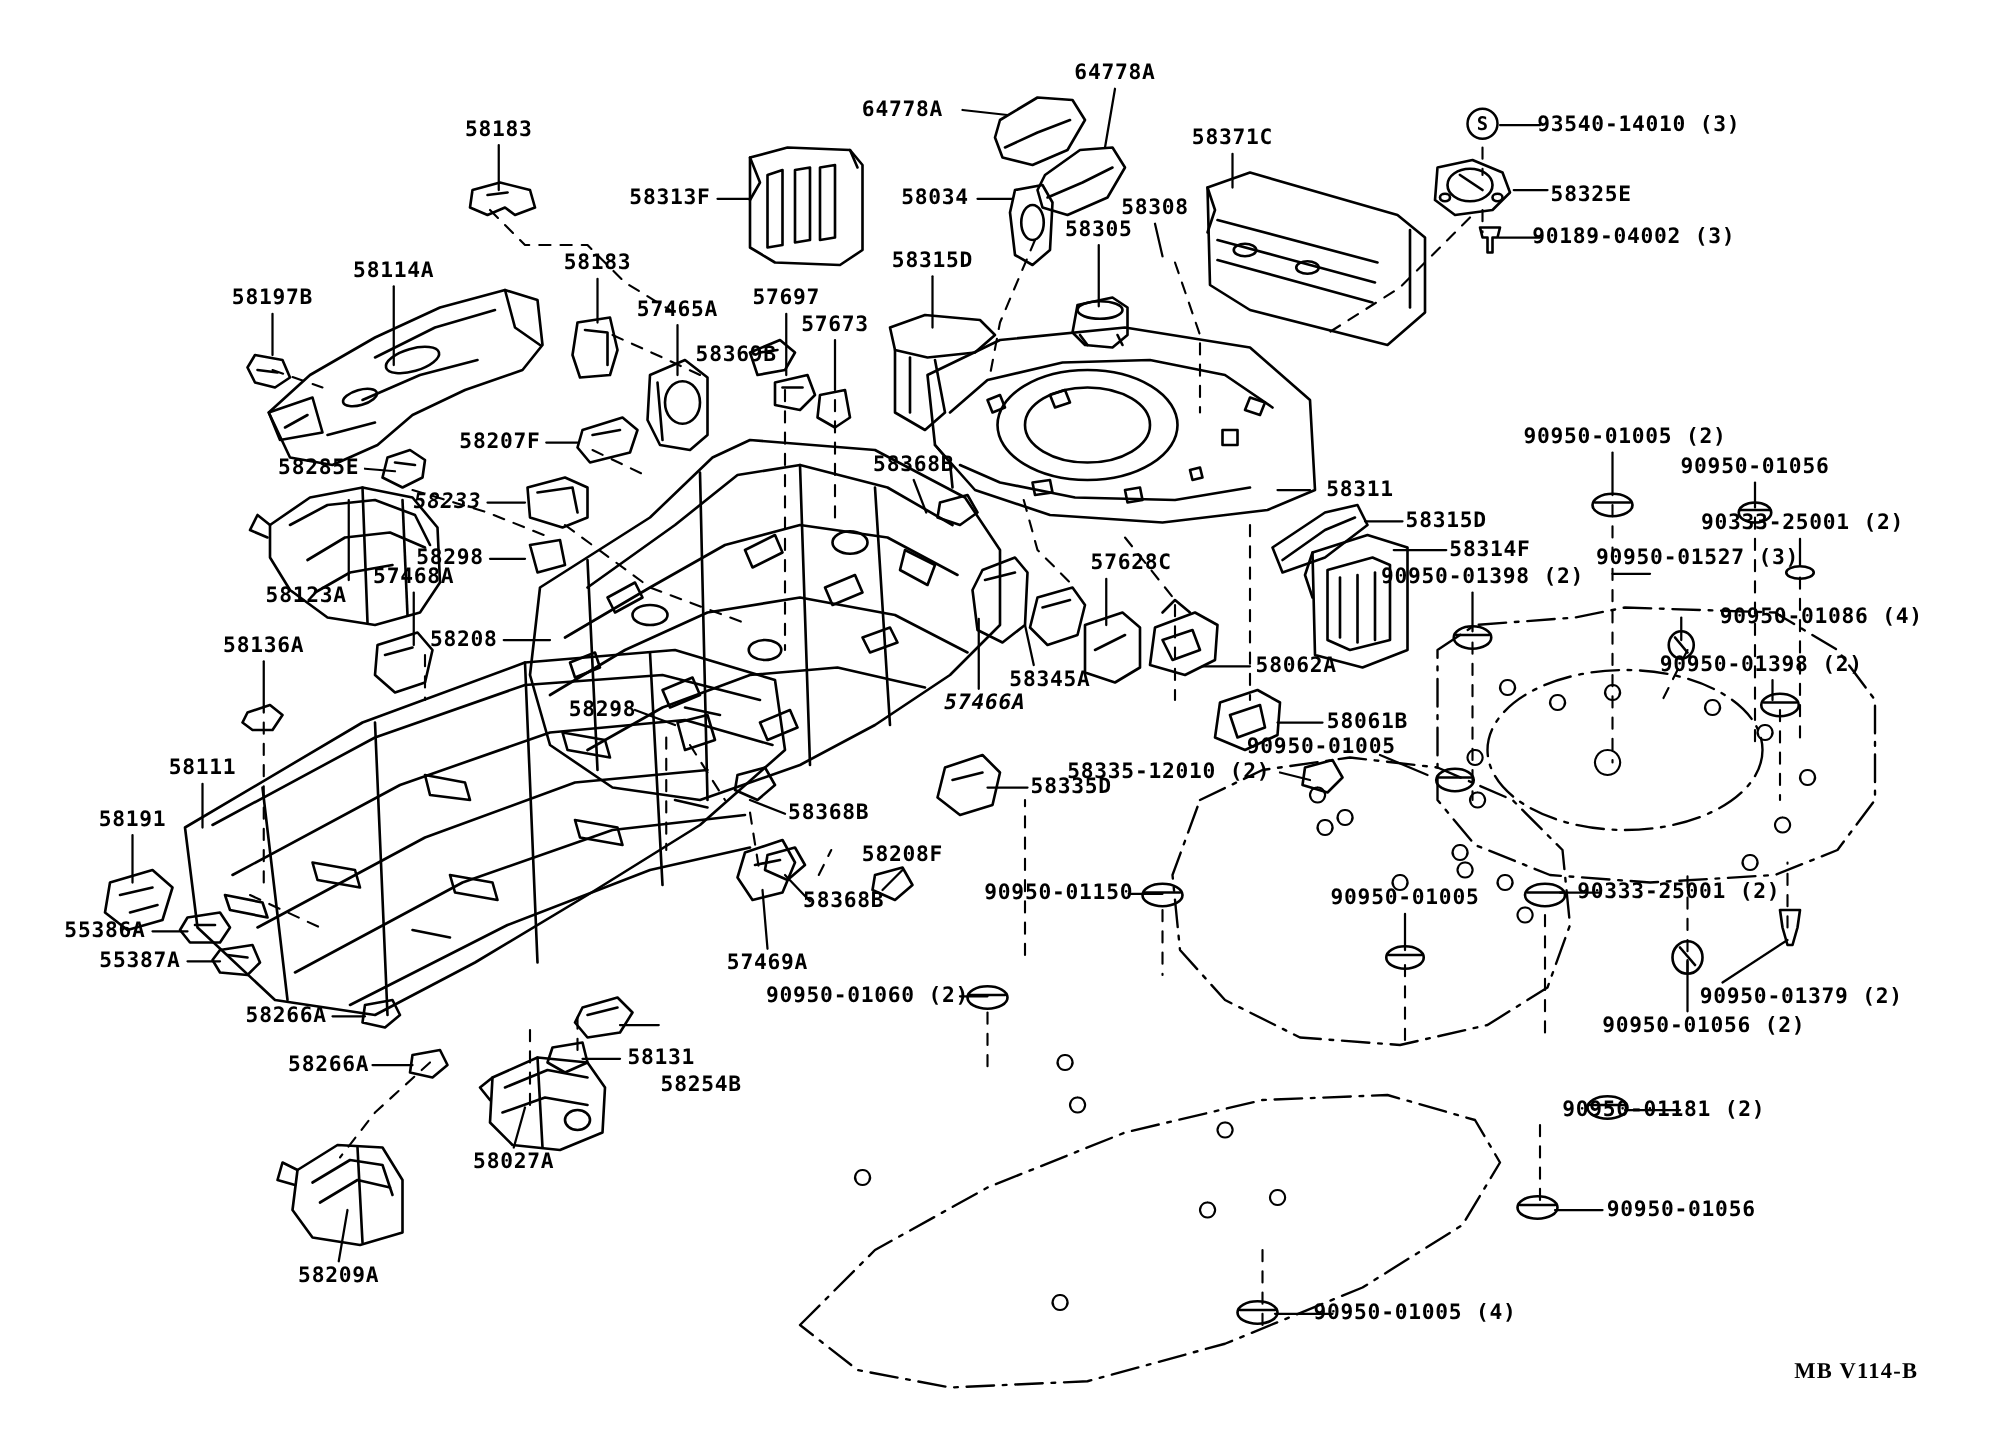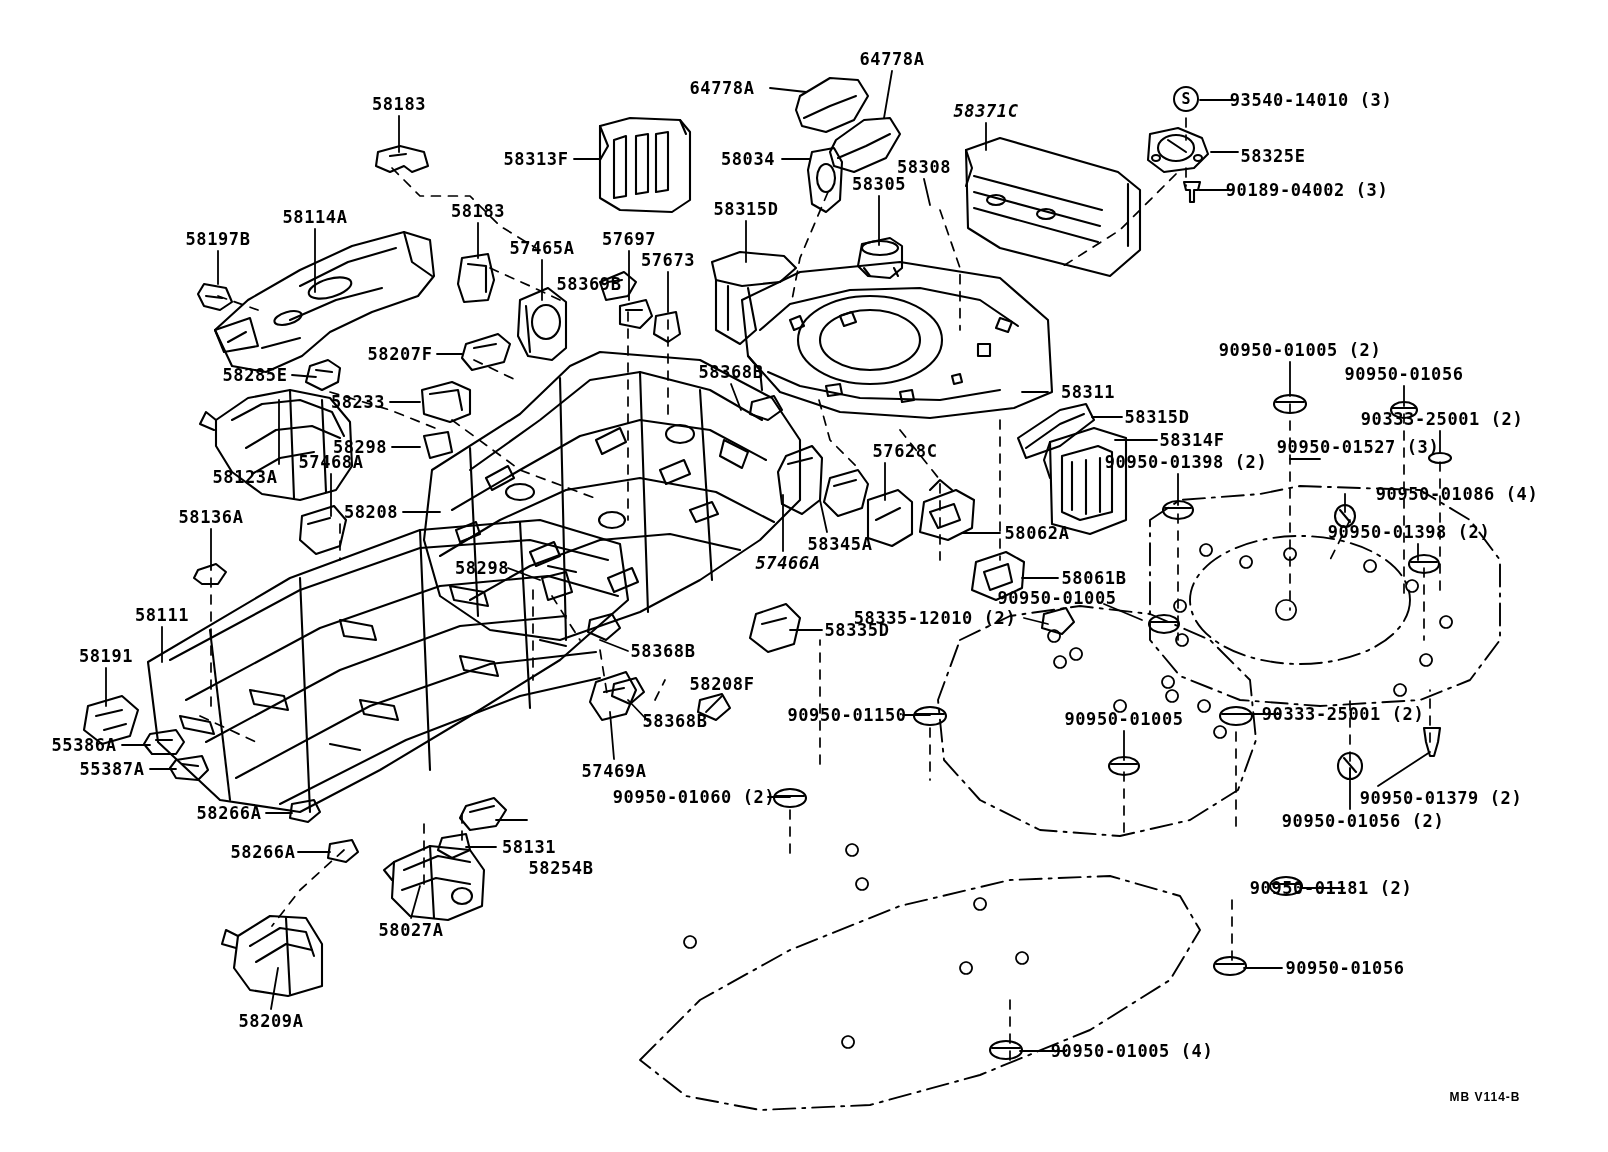--- a/index.html
+++ b/index.html
@@ -18,22 +18,22 @@
     font-size:17px;
     font-weight:700;
     letter-spacing:.6px;
     white-space:nowrap;
     line-height:1;
     transform:translate(-50%,-50%);
     -webkit-font-smoothing:none;
   }
   .footer{
     position:absolute;
-    font-family:Liberation Sans, sans-serif;
-    font-size:12px;font-weight:700;letter-spacing:1px;color:#000;
+    font-family:Liberation Serif, serif;
+    font-size:18px;font-weight:700;letter-spacing:1px;color:#000;
     white-space:nowrap;transform:translate(-50%,-50%);
   }
   .sym-s{
     position:absolute;width:26px;height:26px;border:2.2px solid #000;
     border-radius:50%;box-sizing:border-box;
     display:flex;align-items:center;justify-content:center;
     font-family:"DejaVu Sans Mono","Liberation Mono",monospace;
     font-size:15px;font-weight:700;color:#000;
     transform:translate(-50%,-50%);background:#fff;
   }
@@ -575,39 +575,39 @@
       <g stroke-dasharray="22 7 3 7" stroke-width="1.9">
         <ellipse cx="1300" cy="600" rx="110" ry="64"></ellipse>
       </g>
     </g>
   </svg>
 
   <div id="labels">
       <div class="lbl" style="left: 399px; top: 104px;">58183</div>
       <div class="lbl" style="left: 722px; top: 88px;">64778A</div>
       <div class="lbl" style="left: 892px; top: 59px;">64778A</div>
-      <div class="lbl" style="left: 986px; top: 111px; font-style: italic;">58371C</div>
+      <div class="lbl" style="left: 986px; top: 111px;">58371C</div>
       <div class="lbl" style="left: 1311px; top: 100px;">93540-14010 (3)</div>
       <div class="lbl" style="left: 536px; top: 159px;">58313F</div>
       <div class="lbl" style="left: 748px; top: 159px;">58034</div>
       <div class="lbl" style="left: 924px; top: 167px;">58308</div>
       <div class="lbl" style="left: 879px; top: 184px;">58305</div>
       <div class="lbl" style="left: 1273px; top: 156px;">58325E</div>
       <div class="lbl" style="left: 1307px; top: 190px;">90189-04002 (3)</div>
       <div class="lbl" style="left: 315px; top: 217px;">58114A</div>
       <div class="lbl" style="left: 478px; top: 211px;">58183</div>
       <div class="lbl" style="left: 746px; top: 209px;">58315D</div>
       <div class="lbl" style="left: 218px; top: 239px;">58197B</div>
       <div class="lbl" style="left: 542px; top: 248px;">57465A</div>
       <div class="lbl" style="left: 629px; top: 239px;">57697</div>
       <div class="lbl" style="left: 668px; top: 260px;">57673</div>
       <div class="lbl" style="left: 589px; top: 284px;">58369B</div>
       <div class="lbl" style="left: 400px; top: 354px;">58207F</div>
       <div class="lbl" style="left: 255px; top: 375px;">58285E</div>
-      <div class="lbl" style="left: 358px; top: 402px;">58233</div>
+      <div class="lbl" style="left: 358px; top: 402px; font-style: italic;">58233</div>
       <div class="lbl" style="left: 731px; top: 372px;">58368B</div>
       <div class="lbl" style="left: 1088px; top: 392px;">58311</div>
       <div class="lbl" style="left: 1157px; top: 417px;">58315D</div>
       <div class="lbl" style="left: 1192px; top: 440px;">58314F</div>
       <div class="lbl" style="left: 1300px; top: 350px;">90950-01005 (2)</div>
       <div class="lbl" style="left: 1404px; top: 374px;">90950-01056</div>
       <div class="lbl" style="left: 1442px; top: 419px;">90333-25001 (2)</div>
       <div class="lbl" style="left: 1358px; top: 447px;">90950-01527 (3)</div>
       <div class="lbl" style="left: 1186px; top: 462px;">90950-01398 (2)</div>
       <div class="lbl" style="left: 1457px; top: 494px;">90950-01086 (4)</div>

